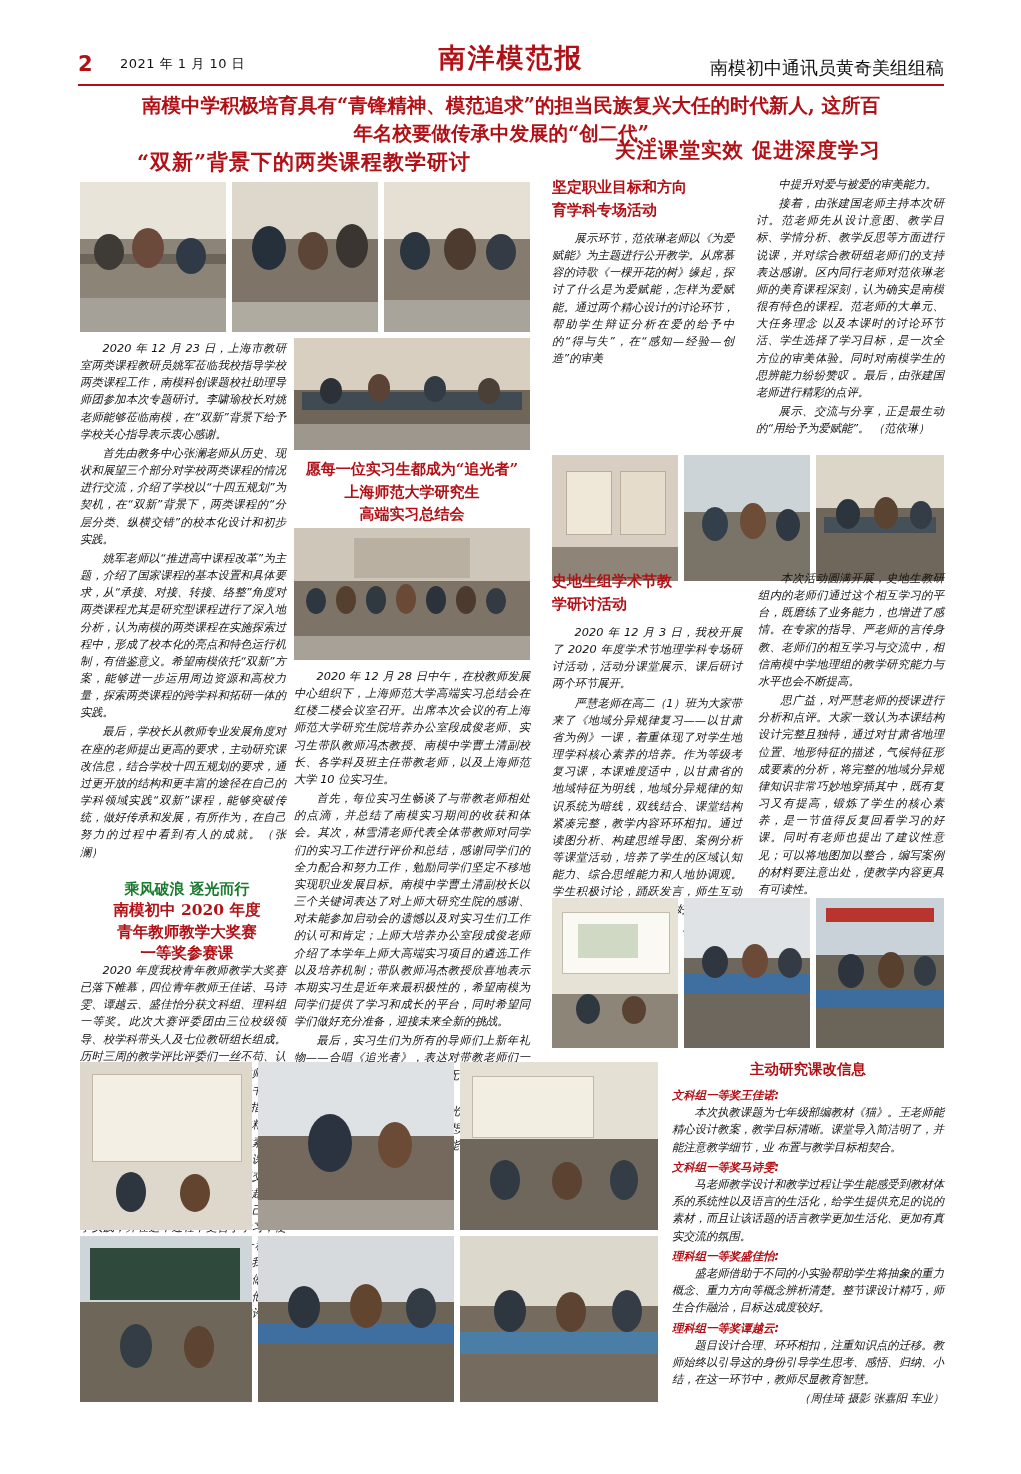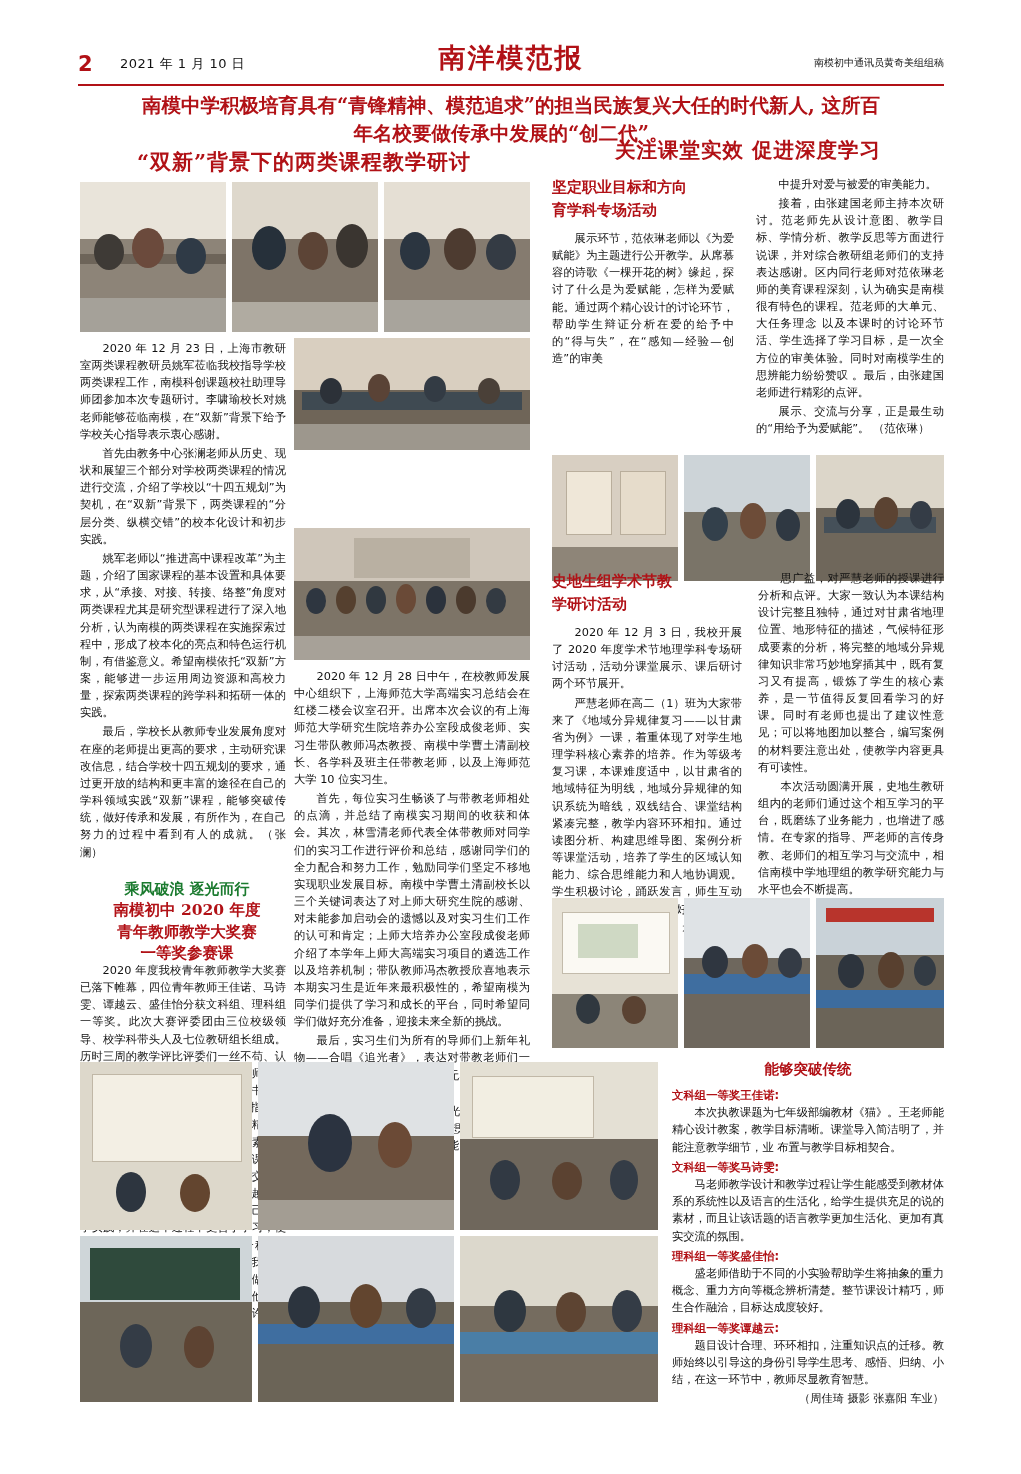--- a/index.html
+++ b/index.html
@@ -32,21 +32,21 @@
   .paper-name{
     position:absolute;left:50%;transform:translateX(-50%);
     top:-4px;
     font-family:"DejaVu Serif","Liberation Serif",serif;
     font-size:27px;font-weight:bold;color:#b11116;
     letter-spacing:2px;
     white-space:nowrap;
   }
   .masthead-right{
     position:absolute;right:0;top:12px;
-    font-size:10px;color:#111;
+    font-size:18px;color:#111;
   }
 
   
   .banner{
     position:absolute;left:78px;top:92px;width:866px;
     text-align:center;
     font-family:"DejaVu Serif","Liberation Serif",serif;
     font-weight:bold;
     color:#b11116;
     font-size:19.5px;
@@ -54,20 +54,21 @@
   }
   .banner .l2{display:block;}
 
   
   .col-text{
     font-size:11.3px;
     line-height:1.52;
     text-align:justify;
     text-justify:inter-ideograph;
     color:#111;
+    font-style:italic;
   }
   .col-text p{margin:0 0 2px 0;text-indent:2em;}
 
   .sec-title{
     font-family:"DejaVu Serif","Liberation Serif",serif;
     font-weight:bold;color:#b11116;
     text-align:center;
   }
 
   
@@ -193,20 +194,23 @@
     <div class="sky" style="background:#d9cfc0;height:46%;"></div>
     <div class="grd" style="background:#6f6558;height:54%;"></div>
     <div class="bar" style="left:8px;top:54px;width:220px;height:18px;background:#3f4a52;"></div>
     <div class="fig" style="left:26px;top:40px;width:22px;height:26px;background:#2c3138;"></div>
     <div class="fig" style="left:74px;top:36px;width:22px;height:28px;background:#5a4336;"></div>
     <div class="fig" style="left:130px;top:38px;width:22px;height:26px;background:#333b44;"></div>
     <div class="fig" style="left:184px;top:40px;width:22px;height:26px;background:#4a4038;"></div>
     <div class="bar" style="left:0;bottom:0;width:100%;height:26px;background:#9d978d;"></div>
   </div>
 
+  <div id="mid-title1" class="sec-title" style="white-space:pre-line;">愿每一位实习生都成为“追光者”
+上海师范大学研究生
+高端实习总结会</div>
 
   <div class="ph" id="mid-photo2">
     <div class="sky" style="background:#cfc6ba;height:40%;"></div>
     <div class="grd" style="background:#7d7467;height:60%;"></div>
     <div class="bar" style="left:60px;top:10px;width:116px;height:40px;background:#b9b0a2;"></div>
     <div class="fig" style="left:12px;top:60px;width:20px;height:26px;background:#2e3640;"></div>
     <div class="fig" style="left:42px;top:58px;width:20px;height:28px;background:#55402f;"></div>
     <div class="fig" style="left:72px;top:58px;width:20px;height:28px;background:#303840;"></div>
     <div class="fig" style="left:102px;top:56px;width:20px;height:30px;background:#6a4a37;"></div>
     <div class="fig" style="left:132px;top:58px;width:20px;height:28px;background:#2b323c;"></div>
@@ -271,22 +275,22 @@
   </div>
 
   <div id="rt-title2" class="sec-title" style="white-space:pre-line;text-align:left;">史地生组学术节教
 学研讨活动</div>
   <div id="rt-body2" class="col-text">
     <p>2020 年 12 月 3 日，我校开展了 2020 年度学术节地理学科专场研讨活动，活动分课堂展示、课后研讨两个环节展开。</p>
     <p>严慧老师在高二（1）班为大家带来了《地域分异规律复习——以甘肃省为例》一课，着重体现了对学生地理学科核心素养的培养。作为等级考复习课，本课难度适中，以甘肃省的地域特征为明线，地域分异规律的知识系统为暗线，双线结合、课堂结构紧凑完整，教学内容环环相扣。通过读图分析、构建思维导图、案例分析等课堂活动，培养了学生的区域认知能力、综合思维能力和人地协调观。学生积极讨论，踊跃发言，师生互动促成了课堂高潮，收效极好。</p>
     <p>在课后研讨环节中，地理组教师集</p>
   </div>
   <div id="rt-body2b" class="col-text">
+    <p>本次活动圆满开展，史地生教研组内的老师们通过这个相互学习的平台，既磨练了业务能力，也增进了感情。在专家的指导、严老师的言传身教、老师们的相互学习与交流中，相信南模中学地理组的教学研究能力与水平也会不断提高。</p>
     <p>思广益，对严慧老师的授课进行分析和点评。大家一致认为本课结构设计完整且独特，通过对甘肃省地理位置、地形特征的描述，气候特征形成要素的分析，将完整的地域分异规律知识非常巧妙地穿插其中，既有复习又有提高，锻炼了学生的核心素养，是一节值得反复回看学习的好课。同时有老师也提出了建议性意见；可以将地图加以整合，编写案例的材料要注意出处，使教学内容更具有可读性。</p>
-    <p>本次活动圆满开展，史地生教研组内的老师们通过这个相互学习的平台，既磨练了业务能力，也增进了感情。在专家的指导、严老师的言传身教、老师们的相互学习与交流中，相信南模中学地理组的教学研究能力与水平也会不断提高。</p>
     <p class="sign">（侯 玥）</p>
   </div>
 
   <div id="rt-photos-b">
     <div class="ph" style="left:0;top:0;width:126px;height:150px;">
       <div class="sky" style="background:#e7e2d6;height:100%;"></div>
       <div class="bar" style="left:10px;top:14px;width:106px;height:60px;background:#fbf9f3;border:1px solid #c3bbab;"></div>
       <div class="bar" style="left:26px;top:26px;width:60px;height:34px;background:#cfd9c4;"></div>
       <div class="bar" style="left:0;bottom:0;width:100%;height:54px;background:#8c8578;"></div>
       <div class="fig" style="left:24px;top:96px;width:24px;height:30px;background:#30383f;"></div>
@@ -355,21 +359,21 @@
     <div class="ph" style="left:202px;top:174px;width:198px;height:166px;">
       <div class="sky" style="background:#dcd8cc;height:42%;"></div>
       <div class="grd" style="background:#756c5f;height:58%;"></div>
       <div class="bar" style="left:0;top:96px;width:198px;height:22px;background:#4a7ea6;"></div>
       <div class="fig" style="left:34px;top:54px;width:32px;height:42px;background:#2e3740;"></div>
       <div class="fig" style="left:96px;top:56px;width:30px;height:40px;background:#5d4432;"></div>
       <div class="fig" style="left:152px;top:54px;width:30px;height:42px;background:#343c46;"></div>
     </div>
   </div>
 
-  <div id="expert-title" class="sec-title">能够突破传统</div>
+  <div id="expert-title" class="sec-title">主动研究课改信息</div>
   <div id="expert-body" class="col-text">
     <div class="expert-h">文科组一等奖王佳诺:</div>
     <p>本次执教课题为七年级部编教材《猫》。王老师能精心设计教案，教学目标清晰。课堂导入简洁明了，并能注意教学细节，业 布置与教学目标相契合。</p>
     <div class="expert-h">文科组一等奖马诗雯:</div>
     <p>马老师教学设计和教学过程让学生能感受到教材体系的系统性以及语言的生活化，给学生提供充足的说的素材，而且让该话题的语言教学更加生活化、更加有真实交流的氛围。</p>
     <div class="expert-h">理科组一等奖盛佳怡:</div>
     <p>盛老师借助于不同的小实验帮助学生将抽象的重力概念、重力方向等概念辨析清楚。整节课设计精巧，师生合作融洽，目标达成度较好。</p>
     <div class="expert-h">理科组一等奖谭越云:</div>
     <p>题目设计合理、环环相扣，注重知识点的迁移。教师始终以引导这的身份引导学生思考、感悟、归纳、小结，在这一环节中，教师尽显教育智慧。</p>
     <p class="sign">（周佳琦 摄影 张嘉阳 车业）</p>

